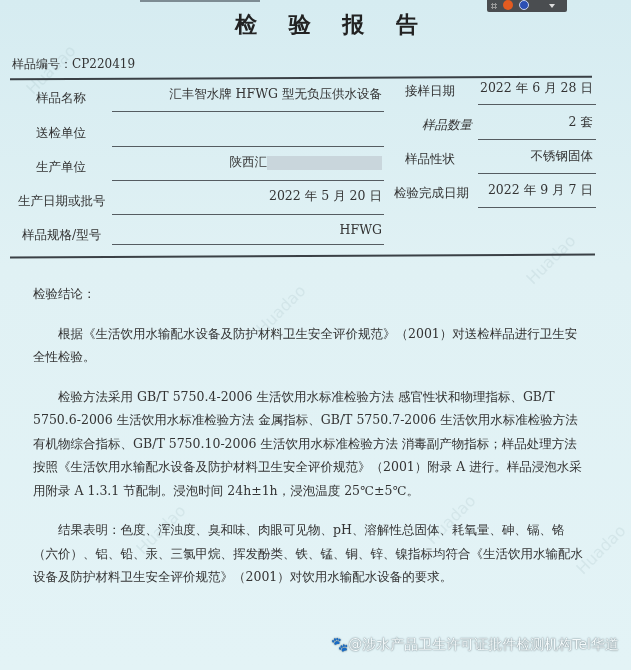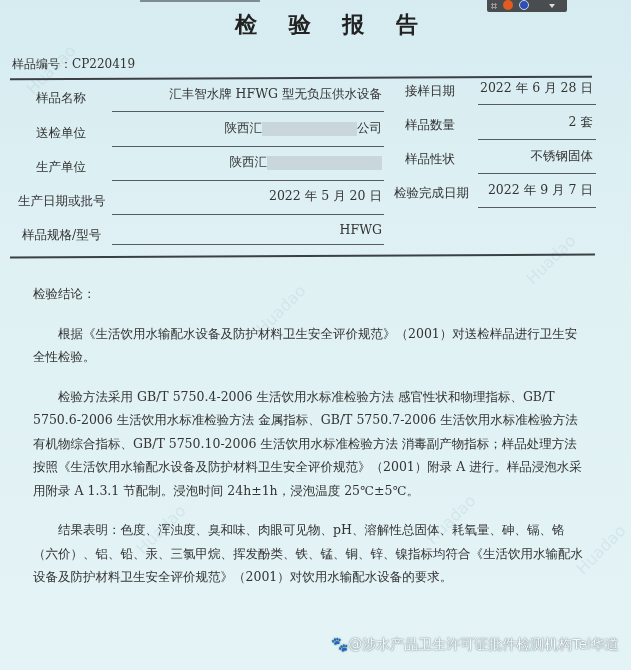--- a/index.html
+++ b/index.html
@@ -90,44 +90,41 @@
     <span>样品编号：</span><span>CP220419</span>
   </div>
 
   <div class="hr" style="left:10px;top:77px;width:582px;transform:rotate(-0.25deg);"></div>
 
   <div class="label" style="left:36px;top:90px;">样品名称</div>
   <div class="value" style="left:112px;width:270px;top:86px;">汇丰智水牌 HFWG 型无负压供水设备</div>
   <div class="hr thin" style="left:112px;top:111px;width:272px;"></div>
 
   <div class="label" style="left:36px;top:125px;">送检单位</div>
-  <div class="value" style="left:112px;width:270px;top:120px;">
-    <span>陕西汇</span><span class="redact" style="width:95px;"></span><span>公司</span>
-  </div>
   <div class="hr thin" style="left:112px;top:146px;width:272px;"></div>
 
   <div class="label" style="left:36px;top:159px;">生产单位</div>
   <div class="value" style="left:112px;width:270px;top:154px;">
     <span>陕西汇</span><span class="redact" style="width:115px;"></span>
   </div>
   <div class="hr thin" style="left:112px;top:180px;width:272px;"></div>
 
   <div class="label" style="left:18px;top:193px;">生产日期或批号</div>
   <div class="value" style="left:112px;width:270px;top:188px;">2022 年 5 月 20 日</div>
   <div class="hr thin" style="left:112px;top:214px;width:272px;"></div>
 
   <div class="label" style="left:22px;top:227px;">样品规格/型号</div>
   <div class="value" style="left:112px;width:270px;top:222px;">HFWG</div>
   <div class="hr thin" style="left:112px;top:244px;width:272px;"></div>
 
   <div class="label" style="left:405px;top:83px;text-align:right;">接样日期</div>
   <div class="value" style="left:478px;width:115px;top:80px;">2022 年 6 月 28 日</div>
   <div class="hr thin" style="left:478px;top:104px;width:118px;"></div>
 
-  <div class="label" style="left:405px;top:117px;">样品数量</div>
+  <div class="label" style="left:422px;top:117px;font-style:italic;">样品数量</div>
   <div class="value" style="left:478px;width:115px;top:114px;">2 套</div>
   <div class="hr thin" style="left:478px;top:139px;width:118px;"></div>
 
   <div class="label" style="left:405px;top:151px;">样品性状</div>
   <div class="value" style="left:478px;width:115px;top:148px;">不锈钢固体</div>
   <div class="hr thin" style="left:478px;top:173px;width:118px;"></div>
 
   <div class="label" style="left:394px;top:185px;">检验完成日期</div>
   <div class="value" style="left:478px;width:115px;top:182px;">2022 年 9 月 7 日</div>
   <div class="hr thin" style="left:478px;top:207px;width:118px;"></div>

